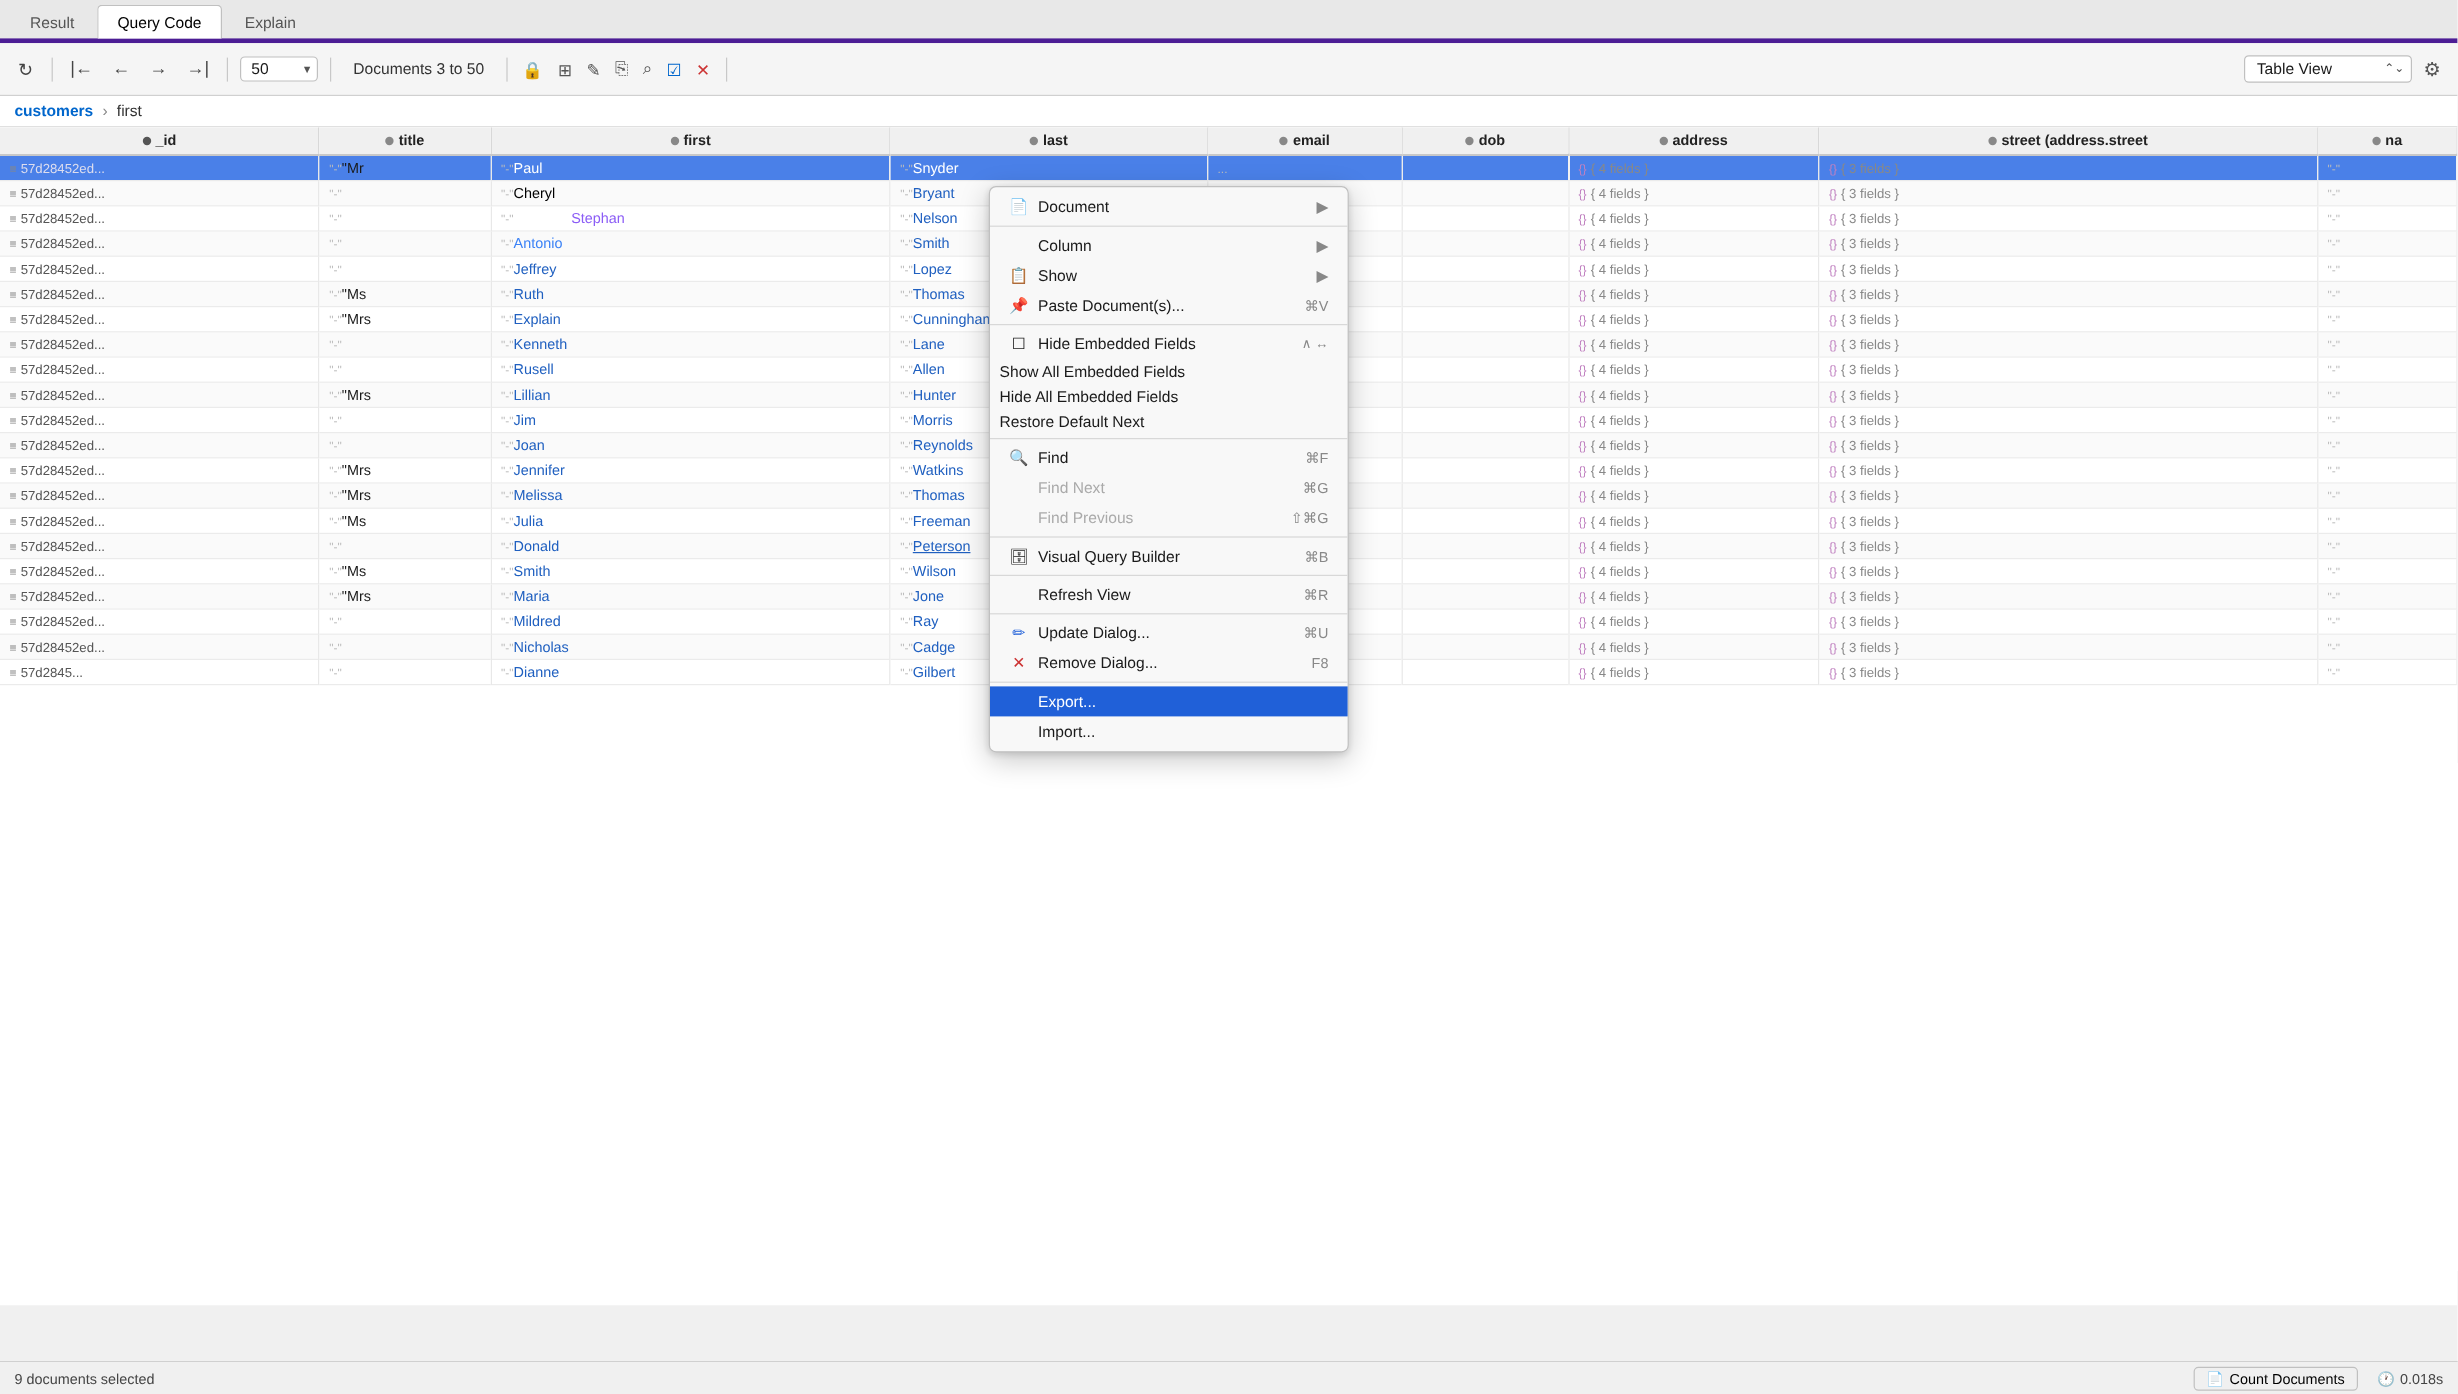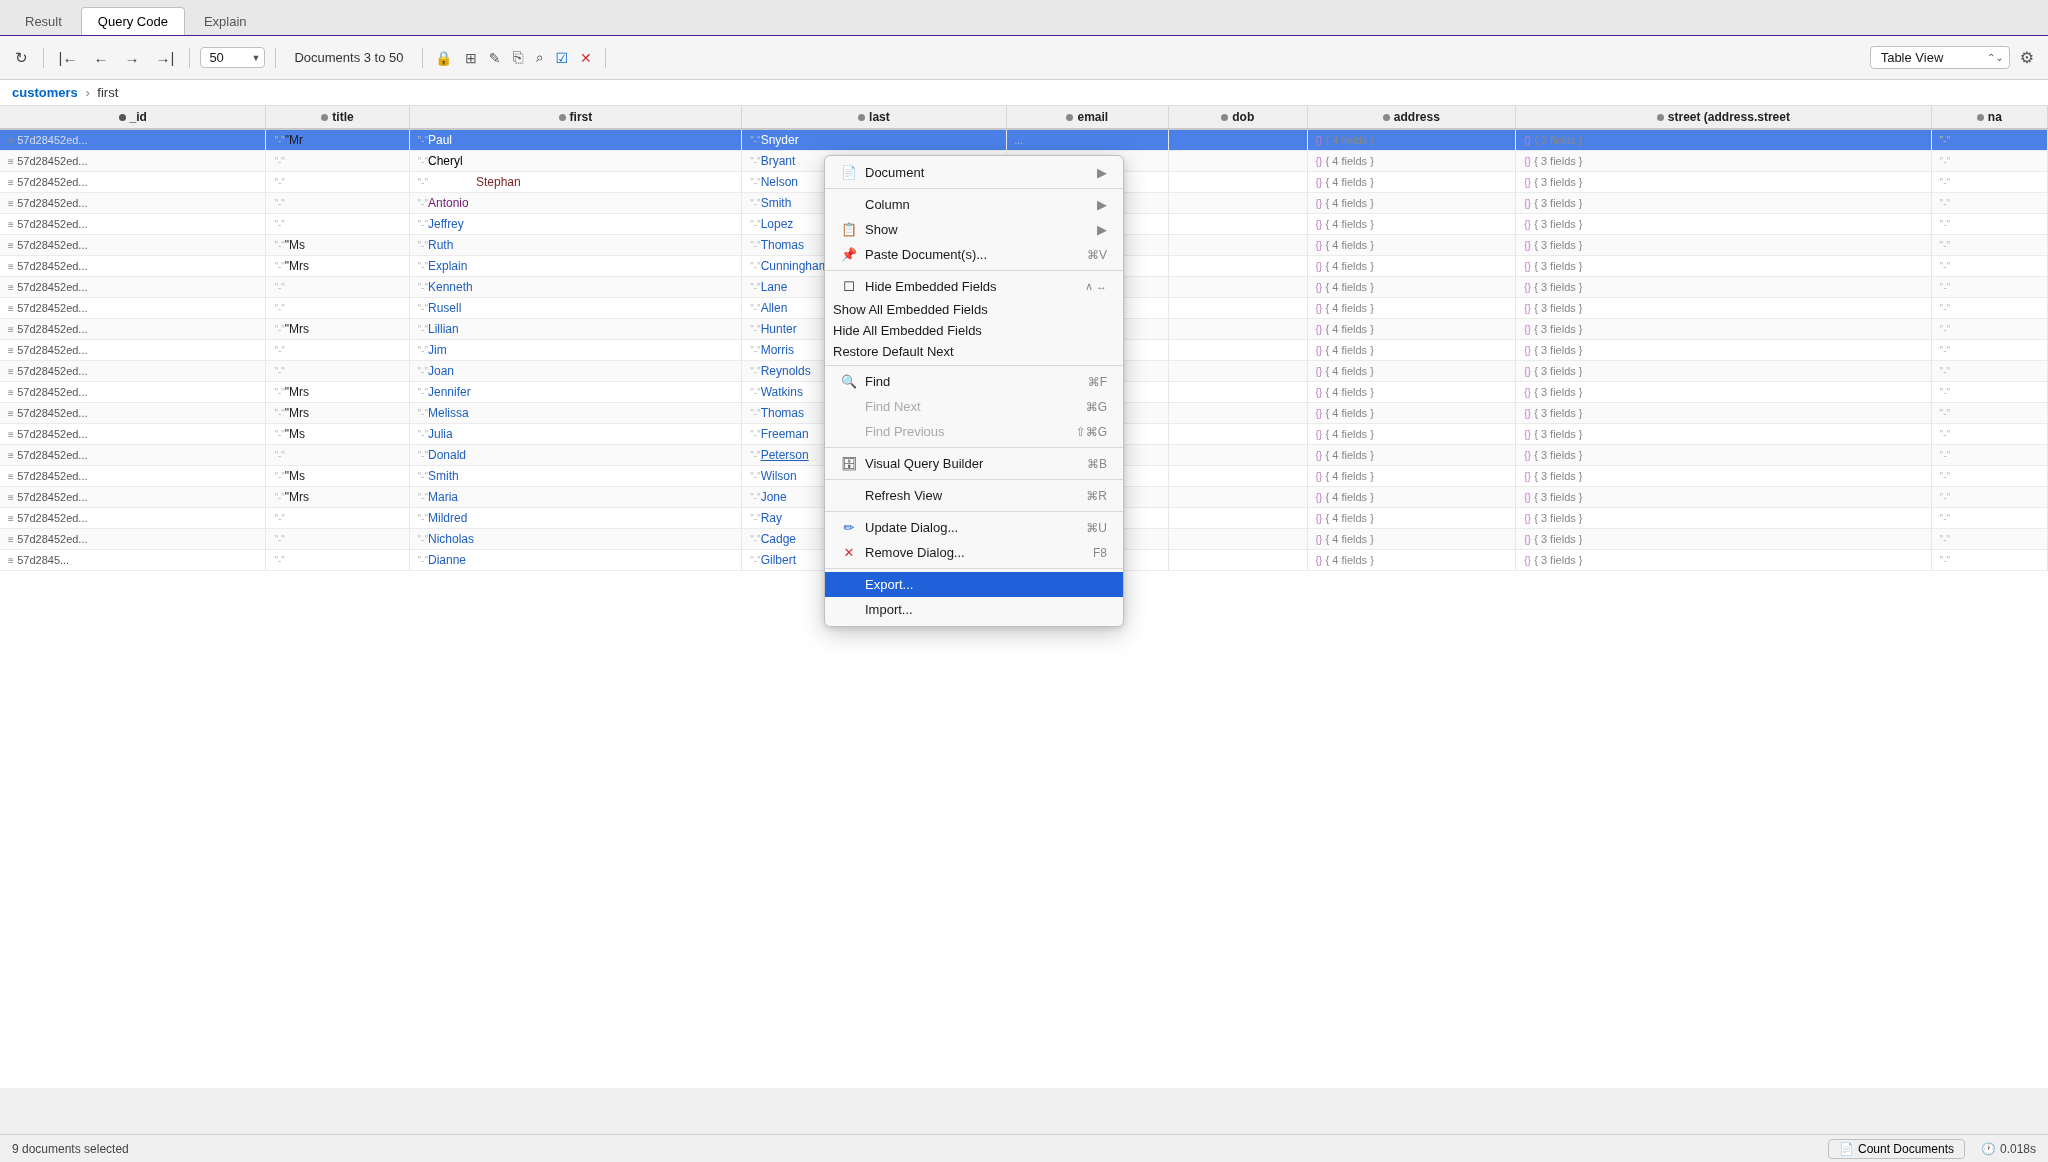--- a/index.html
+++ b/index.html
@@ -2,21 +2,21 @@
 <html><head>
   <meta charset="utf-8">
   <style>
     * { box-sizing: border-box; margin: 0; padding: 0; }
     body { font-family: -apple-system, BlinkMacSystemFont, 'SF Pro Text', 'Helvetica Neue', Arial, sans-serif; font-size: 13px; background: #f0f0f0; color: #1a1a1a; user-select: none; overflow: hidden; }
 
     
     .tab-bar {
       display: flex;
       background: #e8e8e8;
-      border-bottom: 1px solid #4c1d95;
+      border-bottom: 4px solid #4c1d95;
       padding: 0 8px;
       height: 36px;
       align-items: flex-end;
     }
     .tab {
       padding: 6px 16px;
       border: 1px solid transparent;
       border-bottom: none;
       border-radius: 4px 4px 0 0;
       cursor: pointer;
@@ -372,32 +372,32 @@
           <td><span style="color:#bbb;font-size:10px;">"-"</span><span style="color:#2060c0;">Bryant</span></td>
           <td><span style="color:#bbb;font-size:10px;">...</span></td>
           <td></td>
           <td><span style="color:#c080c0;font-size:10px;">{}</span> <span style="color:#888;font-size:11px;">{ 4 fields }</span></td>
           <td><span style="color:#c080c0;font-size:10px;">{}</span> <span style="color:#888;font-size:11px;">{ 3 fields }</span></td>
           <td><span style="color:#bbb;font-size:10px;">"-"</span></td>
         </tr>
         <tr>
           <td><span style="font-size:10px;color:#888;">≡</span> <span style="color:#555;font-size:11px;">57d28452ed...</span></td>
           <td><span style="color:#bbb;font-size:10px;">"-"</span></td>
-          <td><span style="color:#bbb;font-size:10px;">"-"</span><span style="color:#7f1d1d;margin-left:48px;">Stephan</span></td>
+          <td><span style="color:#bbb;font-size:10px;">"-"</span><span style="color:#8b5cf6;margin-left:48px;">Stephan</span></td>
           <td><span style="color:#bbb;font-size:10px;">"-"</span><span style="color:#2060c0;">Nelson</span></td>
           <td><span style="color:#bbb;font-size:10px;">...</span></td>
           <td></td>
           <td><span style="color:#c080c0;font-size:10px;">{}</span> <span style="color:#888;font-size:11px;">{ 4 fields }</span></td>
           <td><span style="color:#c080c0;font-size:10px;">{}</span> <span style="color:#888;font-size:11px;">{ 3 fields }</span></td>
           <td><span style="color:#bbb;font-size:10px;">"-"</span></td>
         </tr>
         <tr>
           <td><span style="font-size:10px;color:#888;">≡</span> <span style="color:#555;font-size:11px;">57d28452ed...</span></td>
           <td><span style="color:#bbb;font-size:10px;">"-"</span></td>
-          <td><span style="color:#bbb;font-size:10px;">"-"</span><span style="color:#701a75;">Antonio</span></td>
+          <td><span style="color:#bbb;font-size:10px;">"-"</span><span style="color:#3b82f6;">Antonio</span></td>
           <td><span style="color:#bbb;font-size:10px;">"-"</span><span style="color:#2060c0;">Smith</span></td>
           <td><span style="color:#bbb;font-size:10px;">...</span></td>
           <td></td>
           <td><span style="color:#c080c0;font-size:10px;">{}</span> <span style="color:#888;font-size:11px;">{ 4 fields }</span></td>
           <td><span style="color:#c080c0;font-size:10px;">{}</span> <span style="color:#888;font-size:11px;">{ 3 fields }</span></td>
           <td><span style="color:#bbb;font-size:10px;">"-"</span></td>
         </tr>
         <tr>
           <td><span style="font-size:10px;color:#888;">≡</span> <span style="color:#555;font-size:11px;">57d28452ed...</span></td>
           <td><span style="color:#bbb;font-size:10px;">"-"</span></td>

